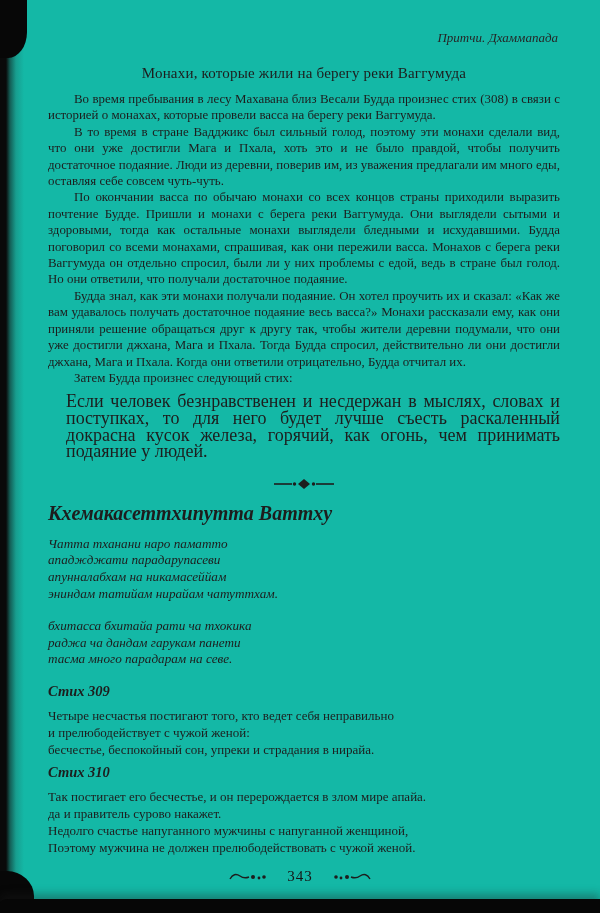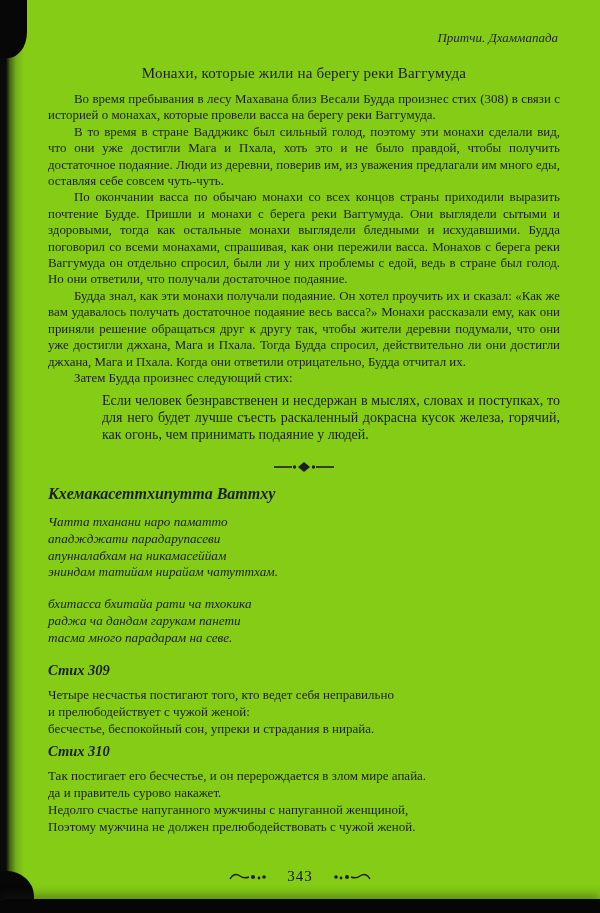--- a/index.html
+++ b/index.html
@@ -4,21 +4,21 @@
 <style>
   html,body{margin:0;padding:0;}
   body{
     width:600px;height:913px;
     background:#d9d9d6;
     font-family:"Liberation Serif","DejaVu Serif",serif;
   }
   .page{
     position:relative;
     width:600px;height:913px;
-    background:#84cc16;
+    background:#14b8a6;
     overflow:hidden;
     color:#1d1d1d;
   }
   
   .scan-left{
     position:absolute;left:0;top:0;bottom:0;width:24px;
     background:linear-gradient(to right,#0a0a0a 0,#0a0a0a 6px,rgba(20,20,20,.55) 10px,rgba(40,40,40,.18) 16px,rgba(0,0,0,0) 24px);
     z-index:5;pointer-events:none;
   }
   .scan-corner-top{
@@ -58,34 +58,34 @@
     letter-spacing:.2px;
   }
   p.body-par{
     margin:0;
     font-size:12.9px;
     line-height:16.4px;
     text-align:justify;
     text-indent:26px;
   }
   .quote-block{
-    margin:7px 0 0 54px;
-    font-size:14px;
+    margin:7px 0 0 18px;
+    font-size:18px;
     line-height:16.6px;
     text-align:justify;
   }
   .divider{
     display:flex;align-items:center;justify-content:center;
     gap:0;
     margin:18px 0 12px 0;
   }
   .pali-heading{
     font-style:italic;
     font-weight:bold;
-    font-size:16px;
+    font-size:20px;
     margin:0 0 11px 0;
   }
   .stanza{
     font-style:italic;
     font-size:13.2px;
     line-height:16.8px;
     margin:0 0 15px 0;
   }
   .verse-heading{
     font-style:italic;

